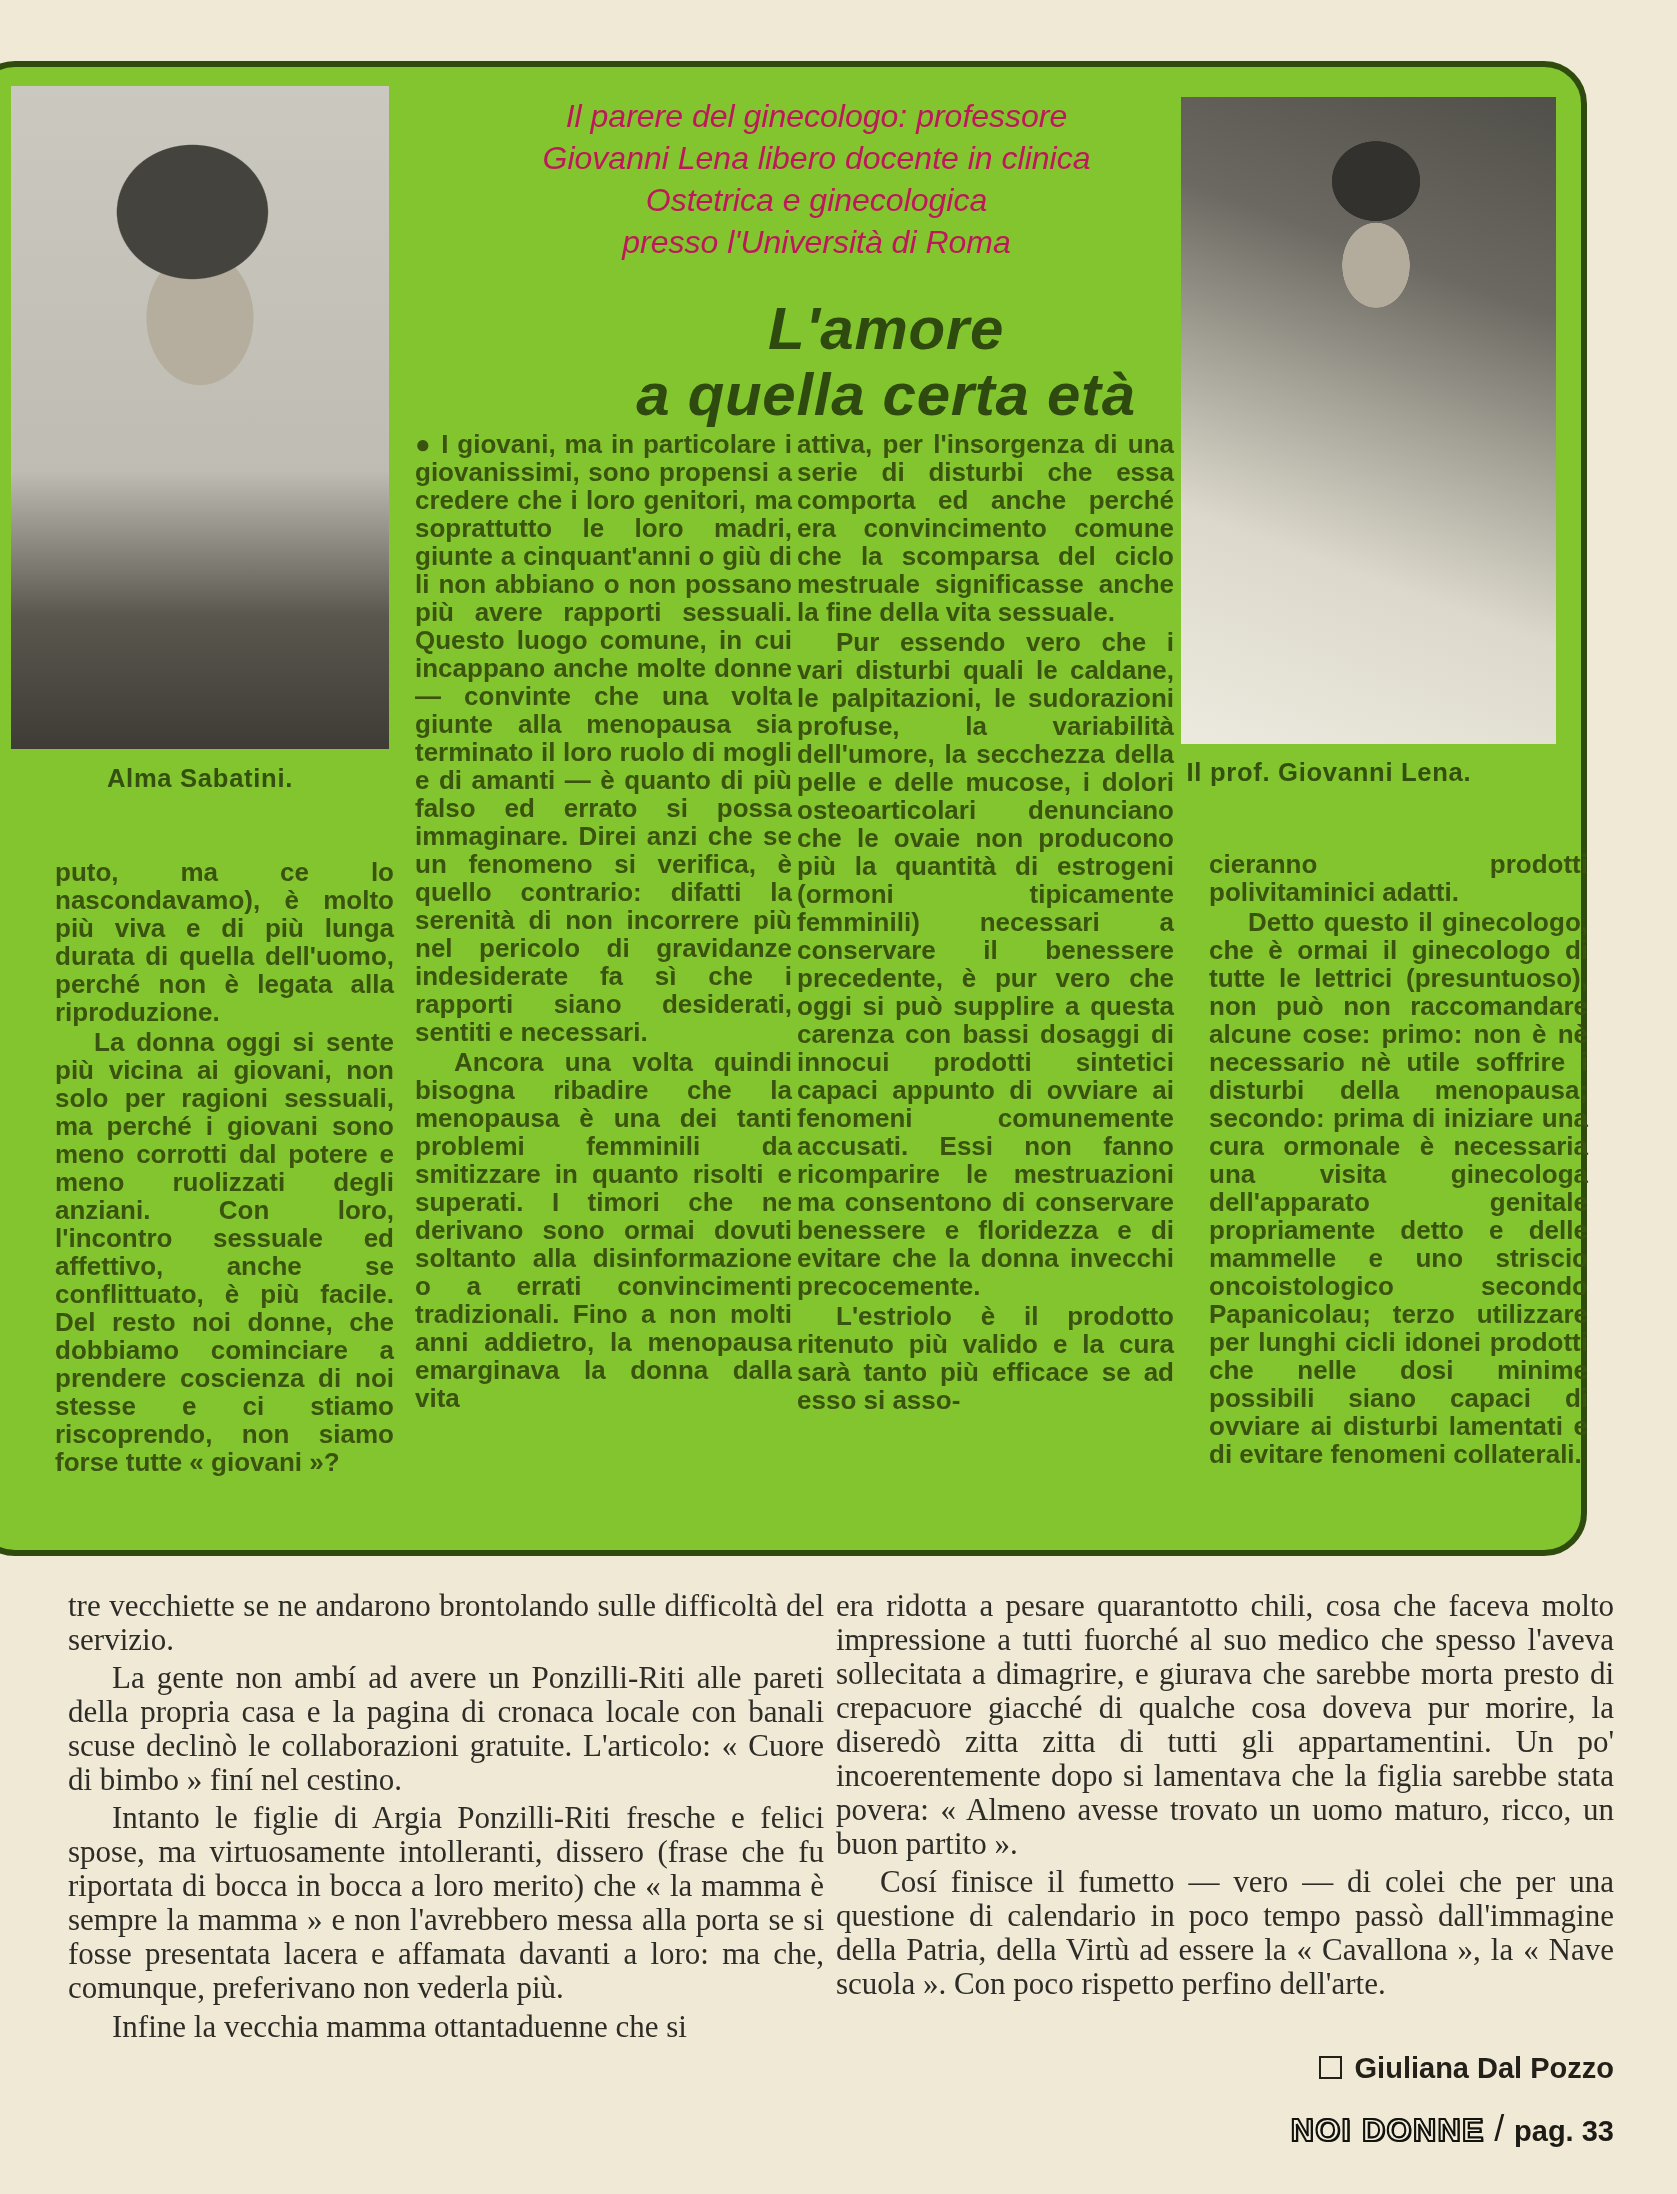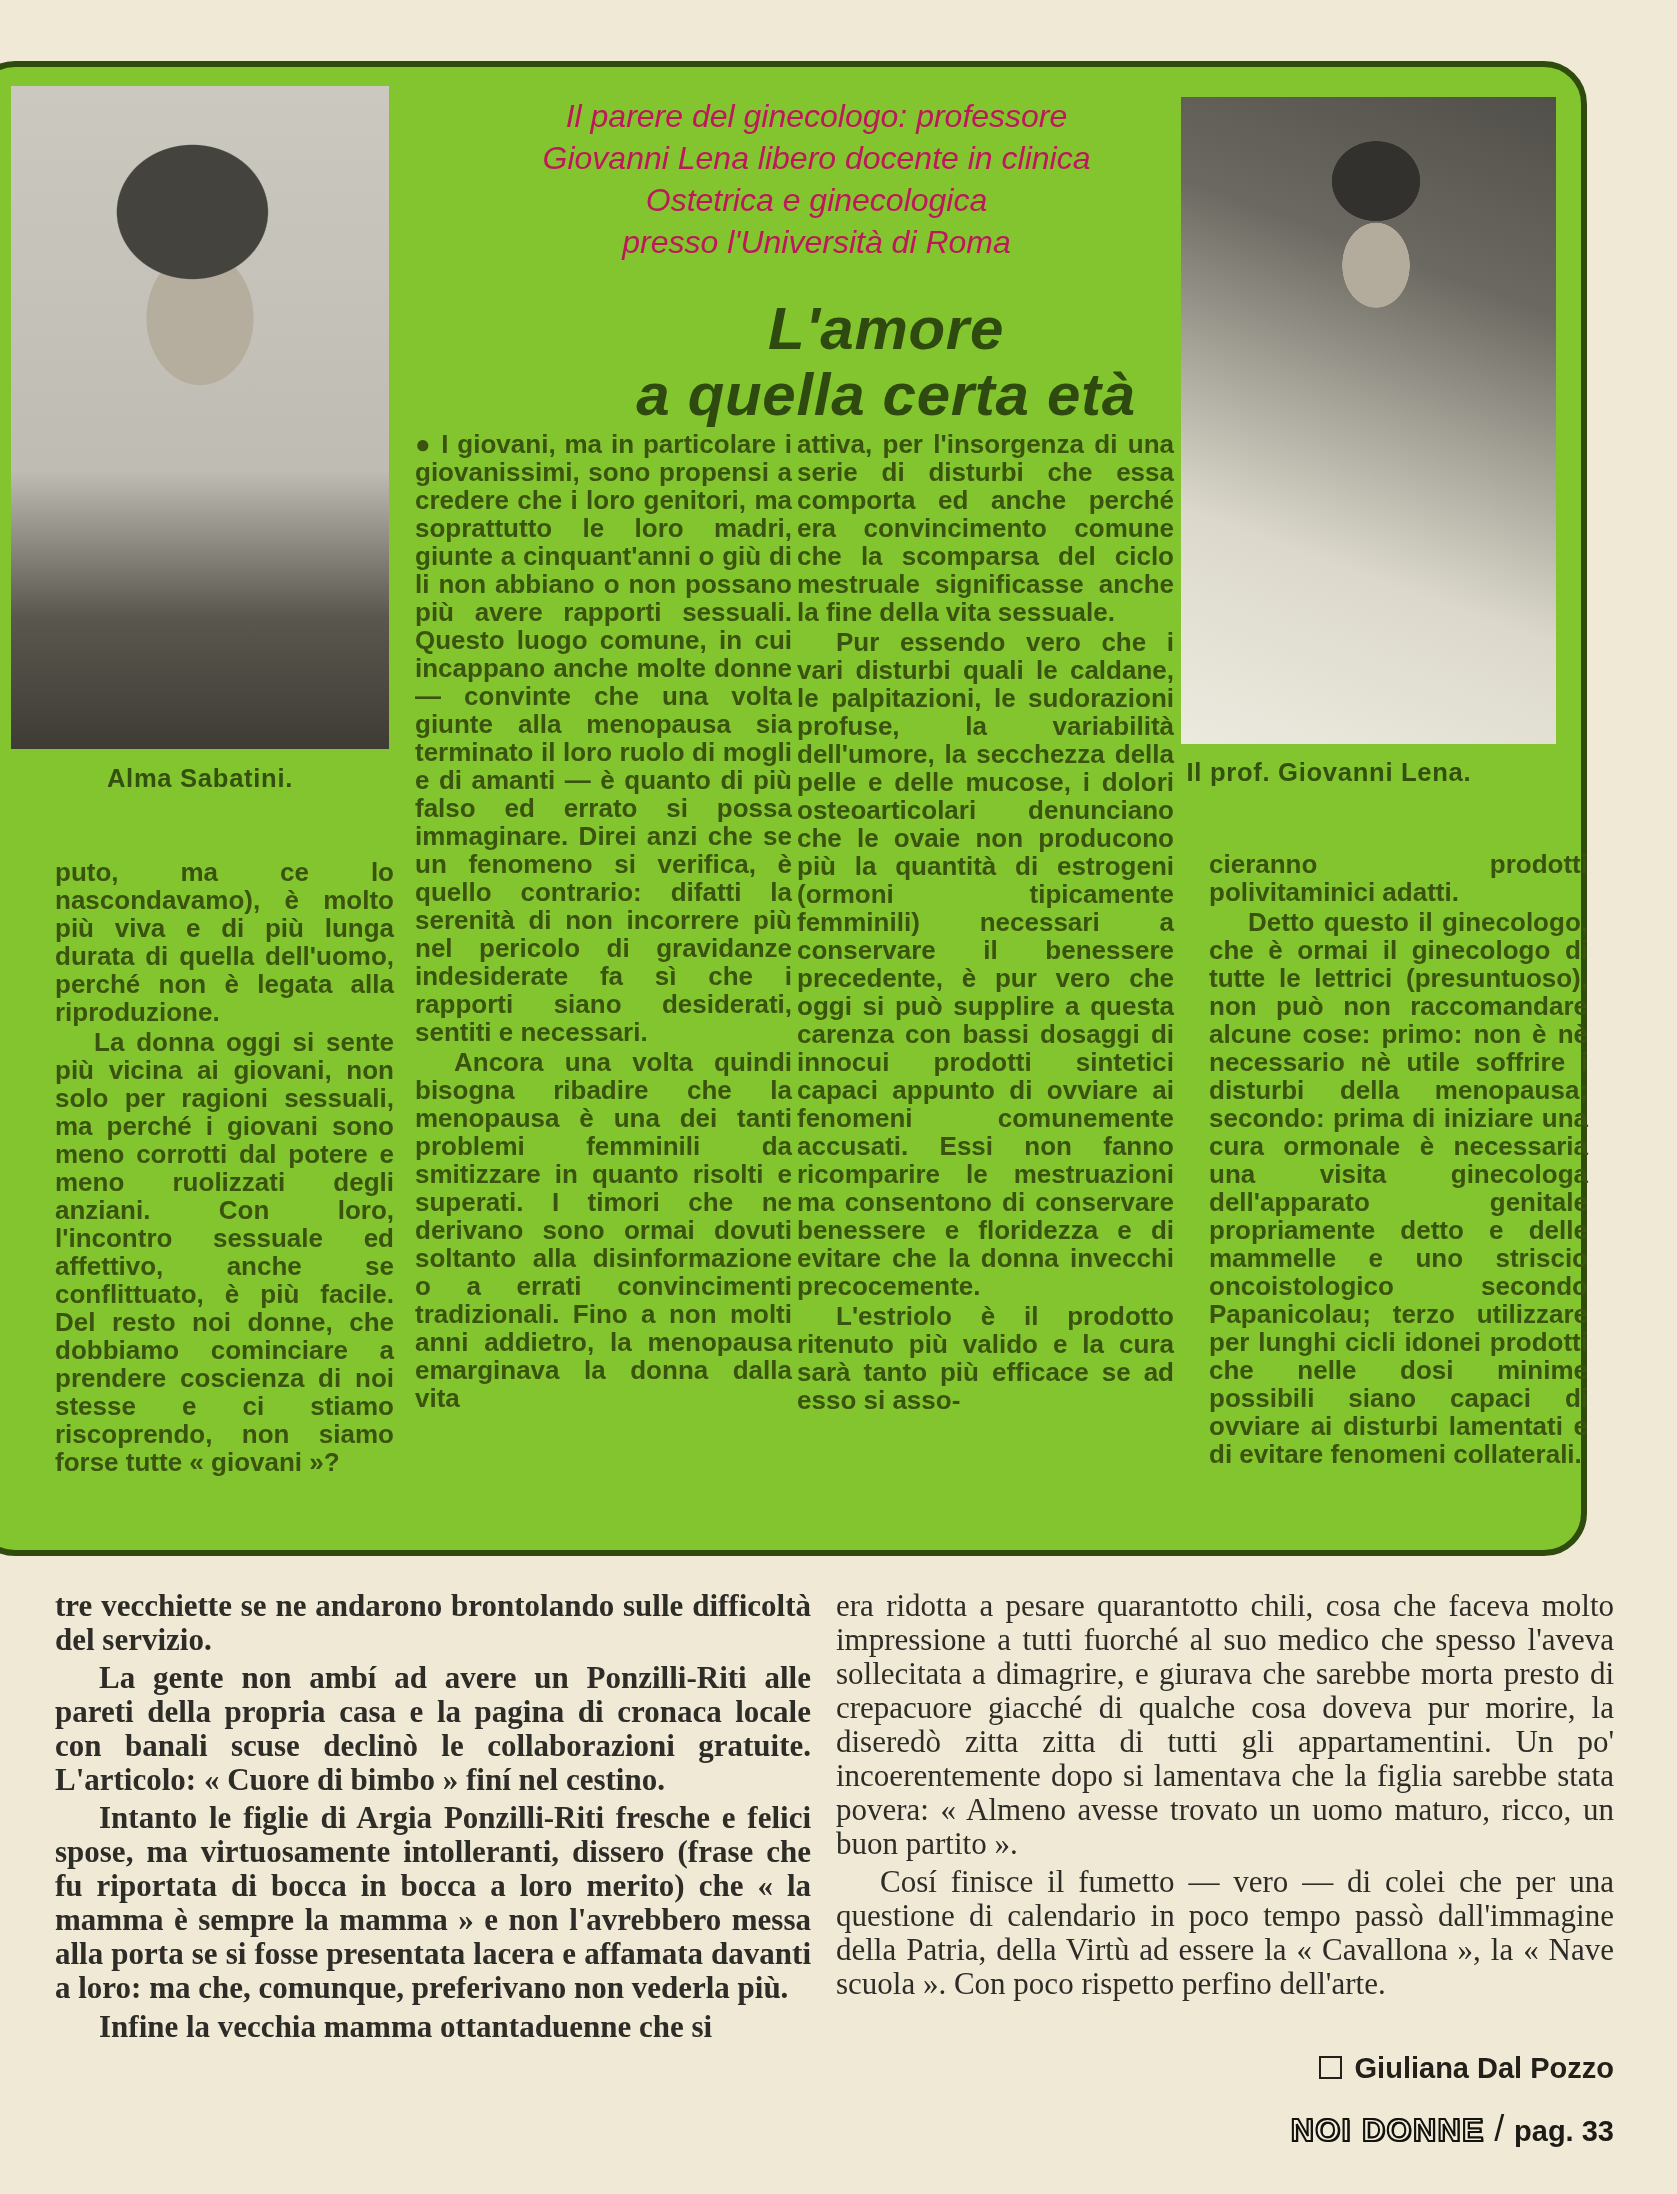--- a/index.html
+++ b/index.html
@@ -92,21 +92,21 @@
   .bcol{
     position:absolute;
     font-family:"Liberation Serif", serif;
     font-size:31px;
     line-height:34px;
     color:#2E2C27;
     text-align:justify;
   }
   .bcol p{margin:0 0 4.2px 0;}
   .bcol p.indent{text-indent:44px;}
-  .bleft{left:55px;top:1589px;width:756px;font-weight:bold;}
+  .bleft{left:68px;top:1589px;width:756px;}
   .bright{left:836px;top:1589px;width:778px;}
 
   
   .byline{
     position:absolute;
     left:836px;top:2052px;width:778px;
     text-align:right;
     font-weight:700;
     font-size:29px;
     color:#222019;

